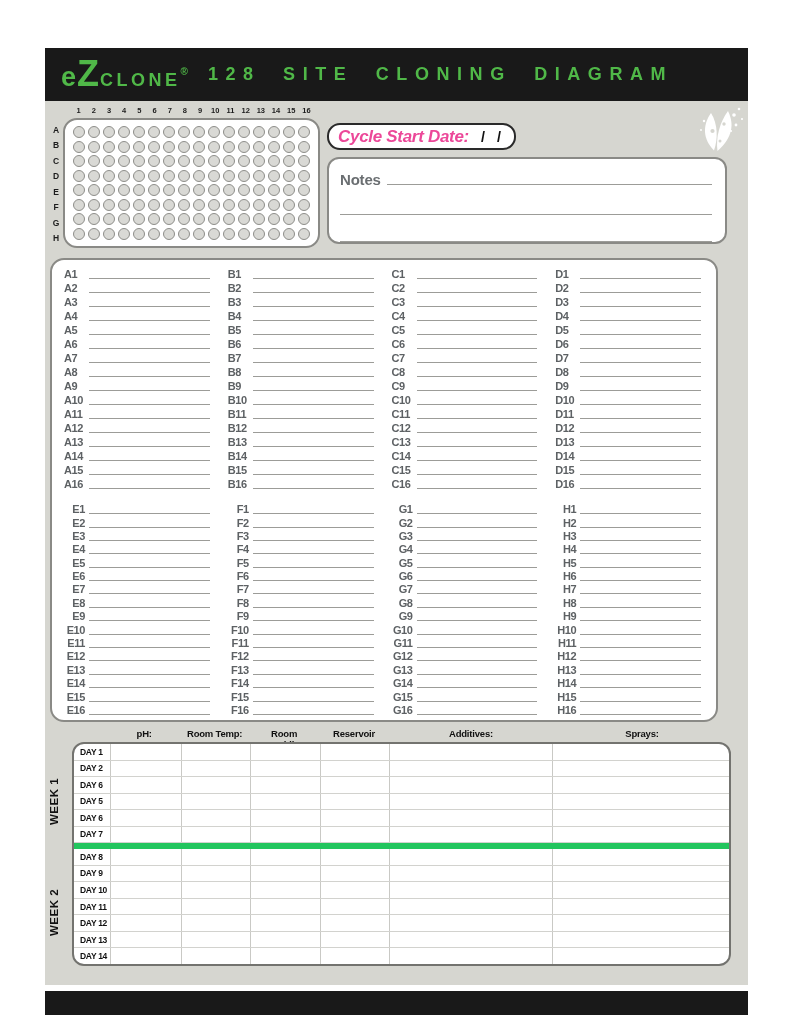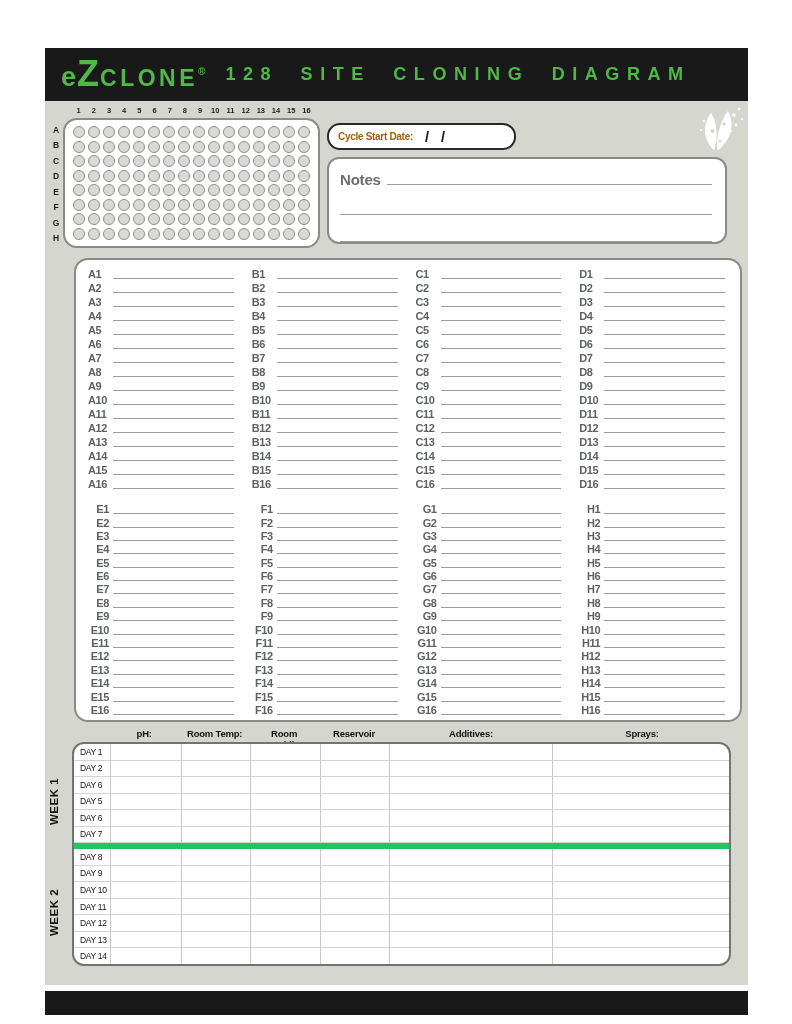--- a/index.html
+++ b/index.html
@@ -6,21 +6,21 @@
   html,body { background:#ffffff; }
   body { font-family:"Liberation Sans", sans-serif; }
   .sheet { position:relative; width:792px; height:1024px; background:#fff; overflow:hidden; }
 
   
   .header-bar { position:absolute; left:45px; top:48px; width:703px; height:53px;
     background:var(--ink,#191919); display:flex; align-items:center; padding:0 16px; }
   .logo { color:var(--green,#50B848); font-weight:bold; white-space:nowrap; display:flex; align-items:baseline; }
   .logo .lg-e { font-size:27px; letter-spacing:1px; }
   .logo .lg-z { font-size:36px; line-height:1; letter-spacing:1px; }
-  .logo .lg-rest { font-size:23px; letter-spacing:3.5px; }
+  .logo .lg-rest { font-size:18px; letter-spacing:3.5px; }
   .logo .lg-reg { font-size:10px; vertical-align:super; position:relative; top:-11px; }
   .header-title { color:var(--green,#50B848); font-weight:bold; font-size:18px;
     letter-spacing:0.42em; word-spacing:0.55em; margin-left:20px; white-space:nowrap; }
 
   
   .page-bg { position:absolute; left:45px; top:101px; width:703px; height:884px; background:var(--page-gray,#D6D6D0); }
   .footer-bar { position:absolute; left:45px; top:991px; width:703px; height:24px; background:var(--ink,#191919); }
 
   
   .well-col-numbers { position:absolute; left:71px; top:106px; width:243px; height:10px;
@@ -32,37 +32,37 @@
   .wells-box { position:absolute; left:63px; top:118px; width:257px; height:130px;
     background:#fff; border:2px solid #8A8A86; border-radius:14px; padding:5px 7px; }
   .wells-grid { width:100%; height:100%; display:grid; grid-template-columns:repeat(16,1fr); grid-auto-rows:1fr; }
   .well { width:12px; height:12px; margin:auto; border-radius:50%;
     background:#D9D9D5; border:1px solid #8E8E8A; }
 
   
   .cycle-pill { position:absolute; left:327px; top:123px; width:189px; height:27px;
     background:#fff; border:2px solid #2A2A2A; border-radius:13px;
     display:flex; align-items:center; padding-left:9px; }
-  .cycle-label { font-size:10px; font-weight:bold; color:#a16207; letter-spacing:-0.3px; }
+  .cycle-label { font-size:17px; font-weight:bold; color:#ec4899; letter-spacing:-0.3px;font-style:italic; }
   .cycle-value { font-size:14.5px; font-weight:bold; color:#111; margin-left:12px; white-space:pre; }
 
   
   .notes-box { position:absolute; left:327px; top:157px; width:400px; height:87px;
     background:#fff; border:2px solid #8A8A86; border-radius:12px; padding:12px 13px 0 11px; }
   .notes-row1 { display:flex; align-items:baseline;text-align:right; }
   .notes-label { font-size:15px; font-weight:bold; color:#6A6E71; letter-spacing:-0.2px; margin-right:6px; }
   .notes-line { border-bottom:1.5px solid #9C9C98; }
   .notes-row1 .notes-line { flex:1; height:14px; }
   .notes-extra { height:27px; }
 
   
   .butterfly { position:absolute; left:690px; top:103px; width:58px; height:58px; }
 
   
-  .main-box { position:absolute; left:74px; top:258px; width:668px; height:464px;
+  .main-box { position:absolute; left:50px; top:258px; width:668px; height:464px;
     background:#fff; border:2px solid #8A8A86; border-radius:14px;
     padding:6px 15px 4px 12px; display:flex; flex-direction:column; justify-content:space-between; }
   .site-group { display:grid; grid-template-columns:repeat(4,1fr); column-gap:18px; }
   .site-entry { display:flex; align-items:flex-end; height:14px; }
   .grp-bottom .site-entry { height:13.4px; }
   .site-label { font-size:11px; font-weight:bold; color:#5D6164; letter-spacing:-0.4px;
     width:25px; flex:none; line-height:1; }
   .grp-bottom .site-label { text-align:right; padding-right:4px; }
   .site-line { flex:1; border-bottom:1px solid #9C9C98; margin-bottom:1px; height:10px; }
 
@@ -78,21 +78,21 @@
   .c-spr { flex:1; }
   .log-table { position:absolute; left:72px; top:742px; width:659px; height:224px;
     background:#fff; border:2px solid #73736F; border-radius:12px; overflow:hidden;
     display:flex; flex-direction:column; }
   .log-row { flex:1; display:flex; border-bottom:1px solid #D2D2CE; }
   .log-row:last-child { border-bottom:none; }
   .log-row.week-start { border-top:6px solid #22c55e; }
   .log-row .cell { border-left:1px solid #C9C9C5; }
   .log-row .cell.c-ph { border-left:1px solid #C9C9C5; }
   .day-cell { display:flex; align-items:center; padding-left:6px;
-    font-size:8.5px; font-weight:normal; color:#111; letter-spacing:-0.3px; white-space:nowrap; }
+    font-size:8.5px; font-weight:bold; color:#111; letter-spacing:-0.3px; white-space:nowrap; }
   .week-label { position:absolute; width:14px; display:flex; align-items:center; justify-content:center;
     writing-mode:vertical-rl; transform:rotate(180deg);
     font-size:11.5px; font-weight:bold; color:#111; letter-spacing:0.5px; }
   #week1 { left:47px; top:746px; height:110px; }
   #week2 { left:47px; top:858px; height:108px; }
 </style>
 </head>
 <body>
 
 <div class="sheet">

